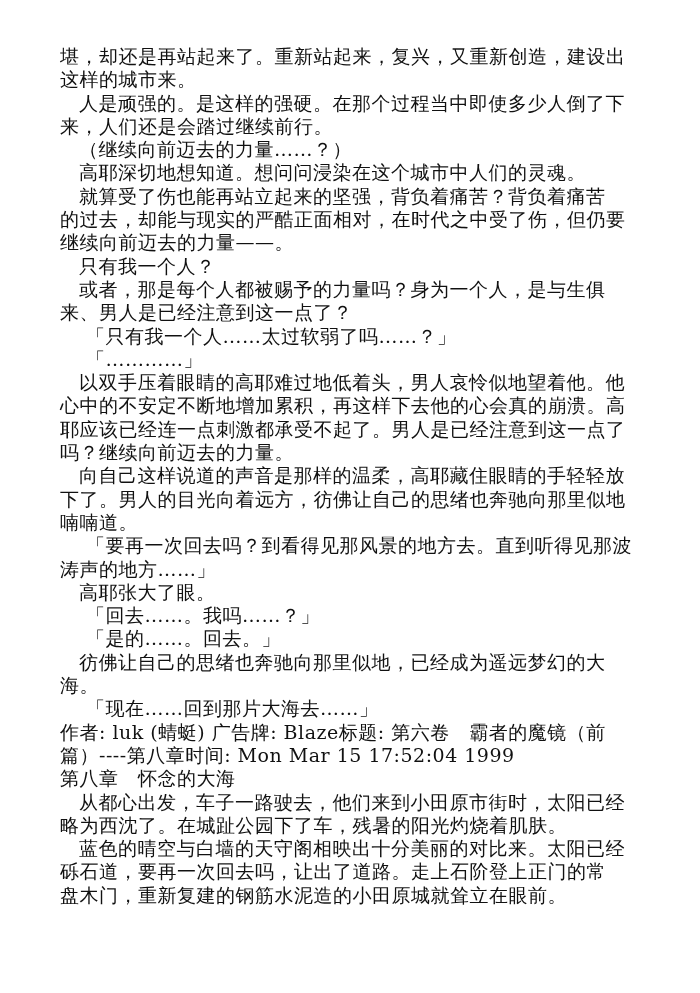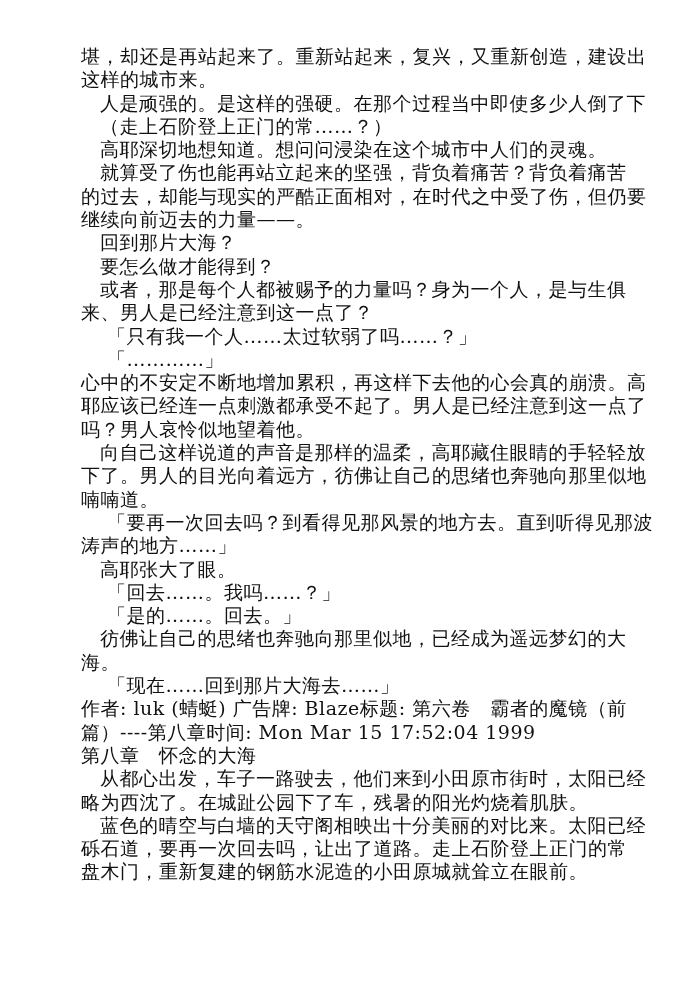--- a/index.html
+++ b/index.html
@@ -6,47 +6,47 @@
     body { width: 700px; height: 993px; position: relative; overflow: hidden; }
     .page {
       position: absolute;
       left: 60px;
       top: 45px;
       width: 580px;
       font-family: "DejaVu Serif", "Liberation Serif", serif;
       font-size: 19px;
       line-height: 23.3px;
       color: #111111;
-      margin-left: 21px;
     }
     .line { display: block; white-space: pre; height: 23.3px; letter-spacing: 0.5px; }
     .ind1 { padding-left: 19px; }
     .ind2 { padding-left: 26px; }
   </style>
 </head>
 <body>
 
 <div class="page">
   <span class="line">堪，却还是再站起来了。重新站起来，复兴，又重新创造，建设出</span>
   <span class="line">这样的城市来。</span>
   <span class="line ind1">人是顽强的。是这样的强硬。在那个过程当中即使多少人倒了下</span>
-  <span class="line ind1">（走上石阶登上正门的常……？）</span>
+  <span class="line">来，人们还是会踏过继续前行。</span>
+  <span class="line ind1">（继续向前迈去的力量……？）</span>
   <span class="line ind1">高耶深切地想知道。想问问浸染在这个城市中人们的灵魂。</span>
   <span class="line ind1">就算受了伤也能再站立起来的坚强，背负着痛苦？背负着痛苦</span>
   <span class="line">的过去，却能与现实的严酷正面相对，在时代之中受了伤，但仍要</span>
   <span class="line">继续向前迈去的力量——。</span>
-  <span class="line ind1">回到那片大海？</span>
-  <span class="line ind1">要怎么做才能得到？</span>
+  <span class="line ind1">只有我一个人？</span>
   <span class="line ind1">或者，那是每个人都被赐予的力量吗？身为一个人，是与生俱</span>
   <span class="line">来、男人是已经注意到这一点了？</span>
   <span class="line ind2">「只有我一个人……太过软弱了吗……？」</span>
   <span class="line ind2">「…………」</span>
+  <span class="line ind1">以双手压着眼睛的高耶难过地低着头，男人哀怜似地望着他。他</span>
   <span class="line">心中的不安定不断地增加累积，再这样下去他的心会真的崩溃。高</span>
   <span class="line">耶应该已经连一点刺激都承受不起了。男人是已经注意到这一点了</span>
-  <span class="line">吗？男人哀怜似地望着他。</span>
+  <span class="line">吗？继续向前迈去的力量。</span>
   <span class="line ind1">向自己这样说道的声音是那样的温柔，高耶藏住眼睛的手轻轻放</span>
   <span class="line">下了。男人的目光向着远方，彷佛让自己的思绪也奔驰向那里似地</span>
   <span class="line">喃喃道。</span>
   <span class="line ind2">「要再一次回去吗？到看得见那风景的地方去。直到听得见那波</span>
   <span class="line">涛声的地方……」</span>
   <span class="line ind1">高耶张大了眼。</span>
   <span class="line ind2">「回去……。我吗……？」</span>
   <span class="line ind2">「是的……。回去。」</span>
   <span class="line ind1">彷佛让自己的思绪也奔驰向那里似地，已经成为遥远梦幻的大</span>
   <span class="line">海。</span>

